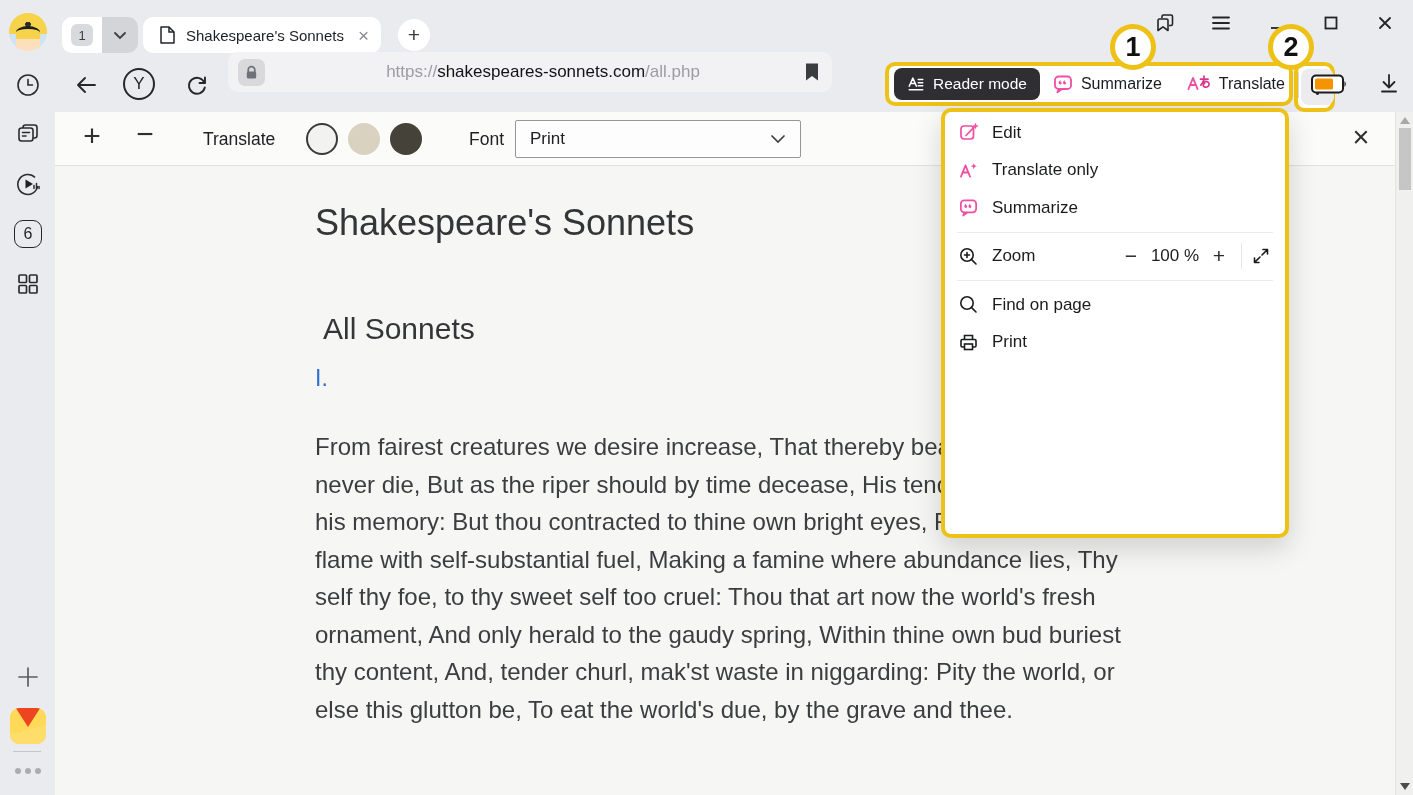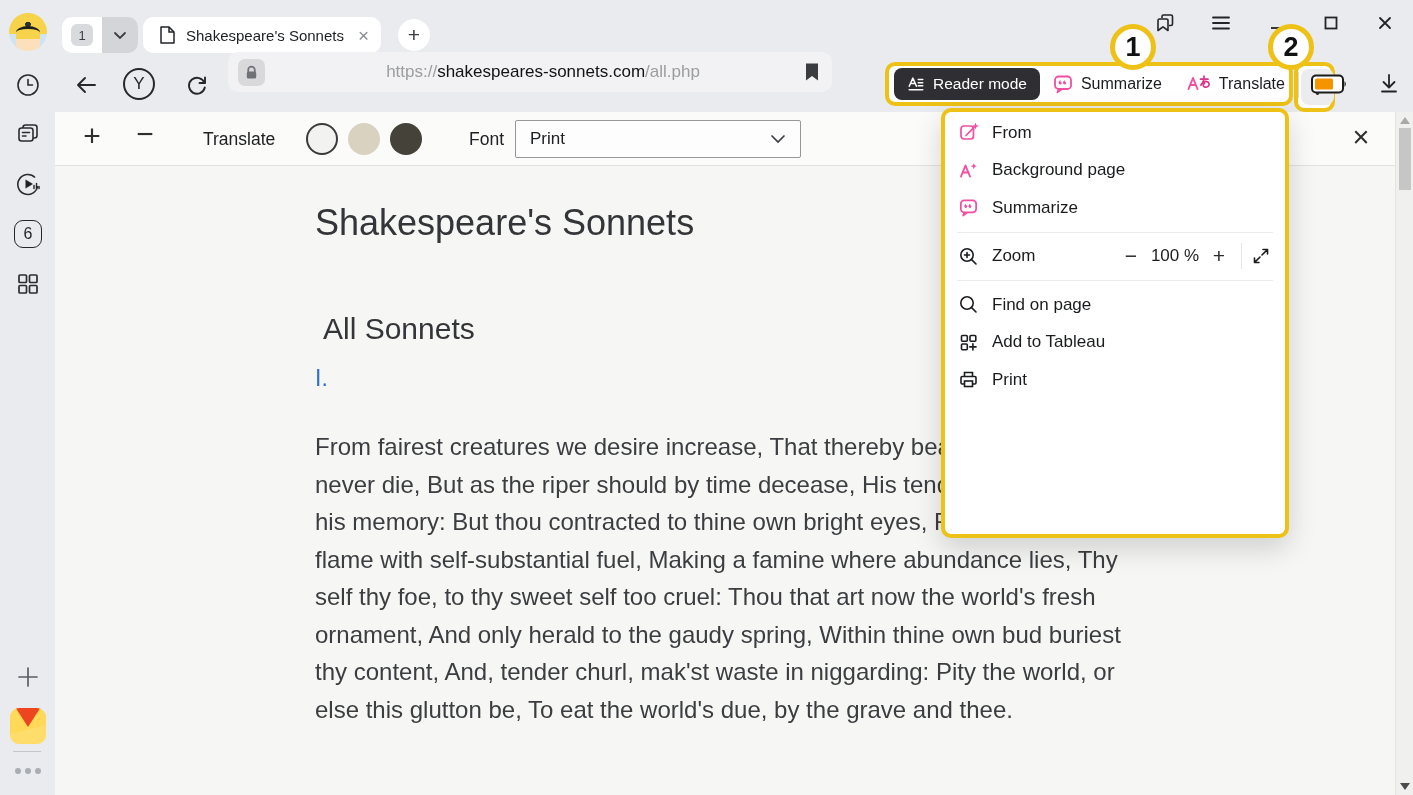--- a/index.html
+++ b/index.html
@@ -347,31 +347,31 @@
   <div class="abs menu">
 
     <div class="menu-item">
       <span class="ic">
         <svg width="21" height="21" viewBox="0 0 21 21" fill="none" stroke="#f04fa2" stroke-width="1.7">
           <rect x="3" y="4" width="12.5" height="13" rx="3"></rect>
           <path d="M8 13.5 L16.2 5.2" stroke-linecap="round"></path>
           <path d="M17.5 2 V6 M15.5 4 H19.5" stroke-width="1.4" stroke-linecap="round"></path>
         </svg>
       </span>
-      <span>From</span>
+      <span>Edit</span>
     </div>
 
     <div class="menu-item">
       <span class="ic">
         <svg width="21" height="21" viewBox="0 0 21 21" fill="none">
           <path d="M3 16.5 L7.5 5.5 L12 16.5 M5 12.5 H10" stroke="#f04fa2" stroke-width="1.9" stroke-linecap="round" stroke-linejoin="round"></path>
           <path d="M15.8 3.2 l.9 2.1 2.1.9 -2.1.9 -.9 2.1 -.9 -2.1 -2.1 -.9 2.1 -.9 z" fill="#f04fa2"></path>
         </svg>
       </span>
-      <span>Background page</span>
+      <span>Translate only</span>
     </div>
 
     <div class="menu-item">
       <span class="ic">
         <svg width="21" height="21" viewBox="0 0 22 22">
           <rect x="3" y="3.5" width="16" height="12.5" rx="3.5" fill="none" stroke="#f04fa2" stroke-width="1.8"></rect>
           <path d="M6.8 16 L5.4 19.4 L10 16" fill="none" stroke="#f04fa2" stroke-width="1.8" stroke-linejoin="round"></path>
           <path d="M9.2 7.2 c-1.7.2 -2.6 1.2 -2.6 2.8 a1.55 1.55 0 1 0 1.6 -1.6 c.1 -.5.5 -.9 1 -1.2 z" fill="#f04fa2"></path>
           <path d="M13.6 7.2 c-1.7.2 -2.6 1.2 -2.6 2.8 a1.55 1.55 0 1 0 1.6 -1.6 c.1 -.5.5 -.9 1 -1.2 z" fill="#f04fa2"></path>
         </svg>
@@ -410,31 +410,20 @@
         <svg width="21" height="21" viewBox="0 0 21 21" fill="none" stroke="#1b1c1e" stroke-width="1.6">
           <circle cx="9" cy="9" r="6.2"></circle>
             <path d="M13.6 13.6 L18 18" stroke-linecap="round"></path>
         </svg>
       </span>
       <span>Find on page</span>
     </div>
 
 
 
-    <div class="menu-item">
-      <span class="ic">
-        <svg width="21" height="21" viewBox="0 0 21 21" fill="none" stroke="#1b1c1e" stroke-width="1.6">
-          <rect x="3.5" y="3.5" width="5.8" height="5.8" rx="1"></rect>
-          <rect x="12" y="3.5" width="5.8" height="5.8" rx="1"></rect>
-          <rect x="3.5" y="12" width="5.8" height="5.8" rx="1"></rect>
-          <path d="M14.9 11.8 V18 M11.8 14.9 H18" stroke-linecap="round"></path>
-        </svg>
-      </span>
-      <span>Add to Tableau</span>
-    </div>
 
 
     <div class="menu-item">
       <span class="ic">
         <svg width="21" height="21" viewBox="0 0 21 21" fill="none" stroke="#1b1c1e" stroke-width="1.6">
           <rect x="3" y="7.5" width="15" height="7.5" rx="1.2"></rect>
           <path d="M6.5 7.5 V3.5 H14.5 V7.5"></path>
           <rect x="6.5" y="12" width="8" height="5.5" fill="#ffffff"></rect>
         </svg>
       </span>

